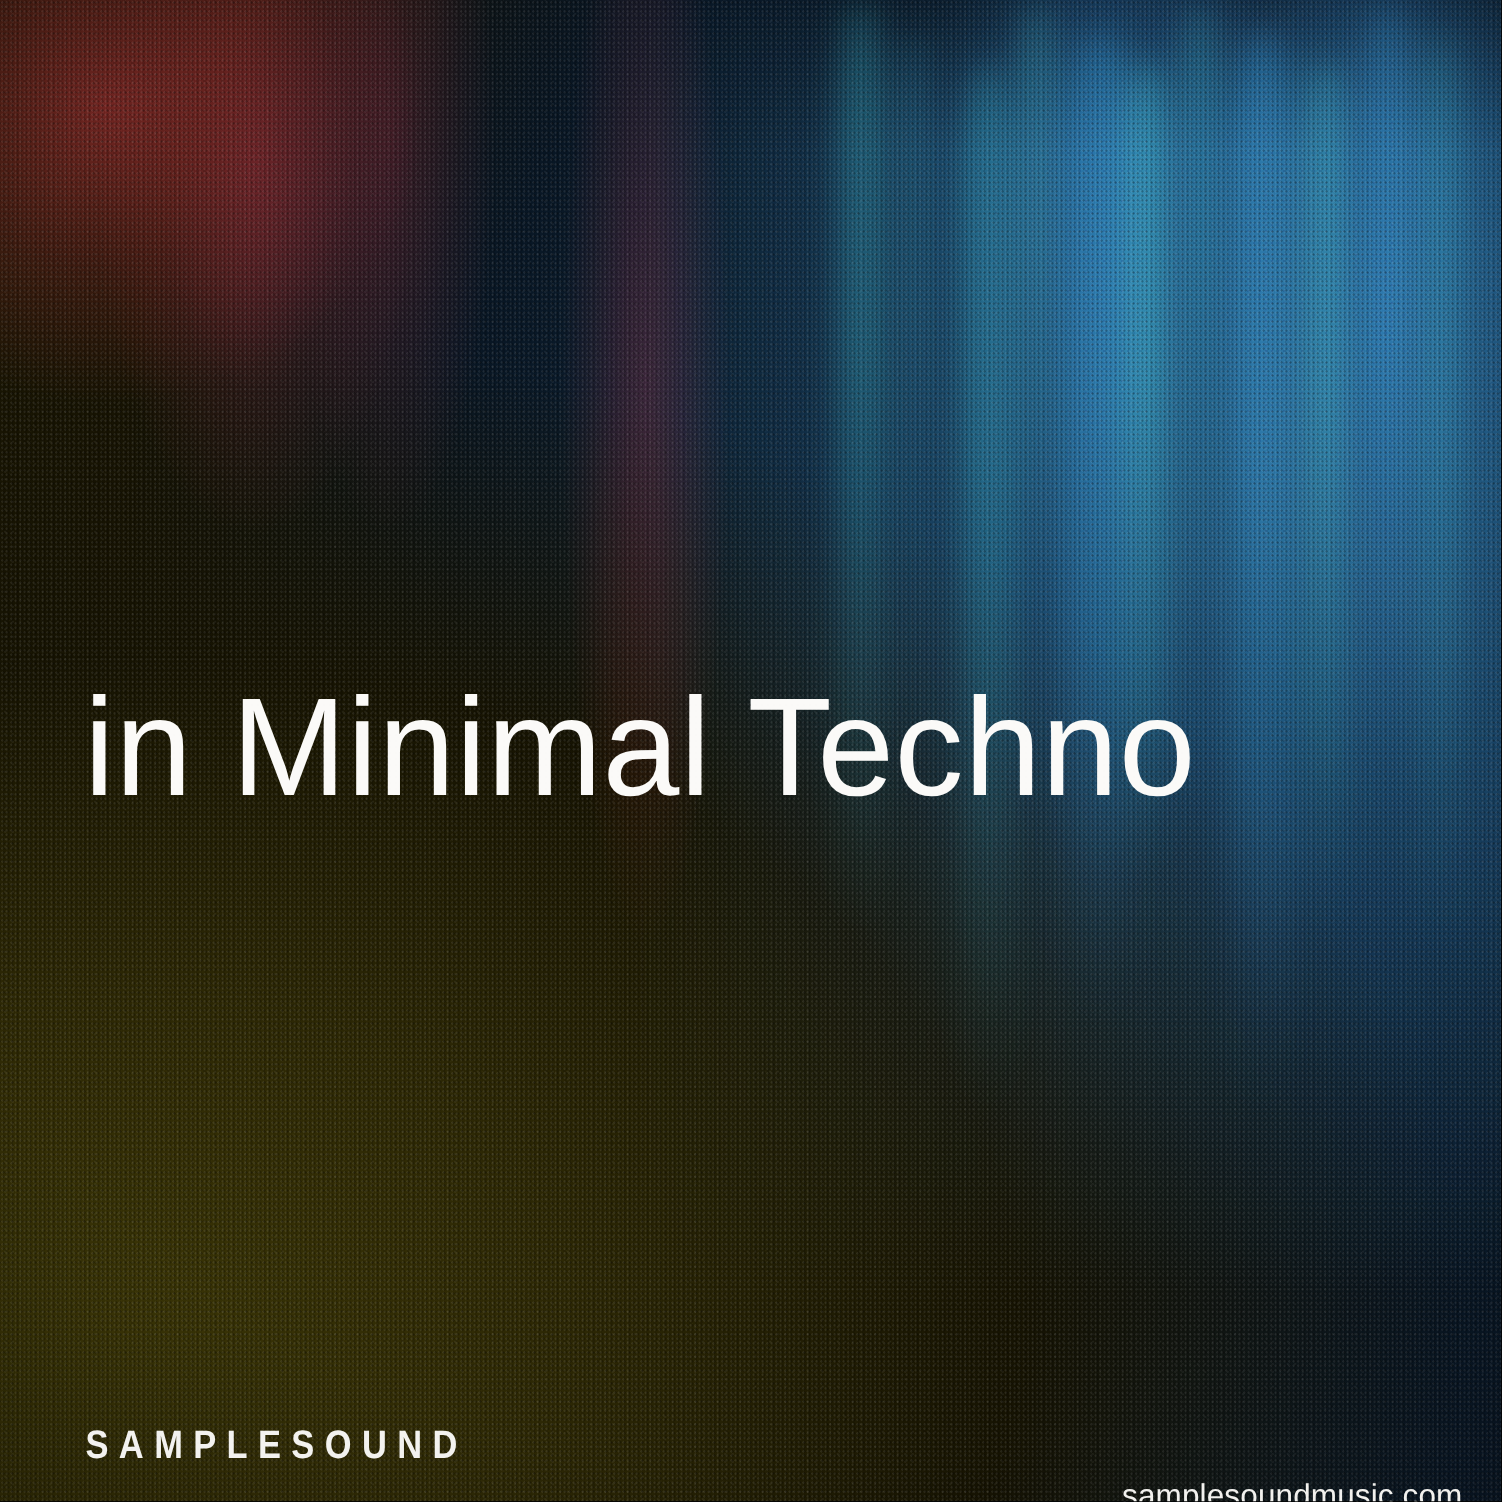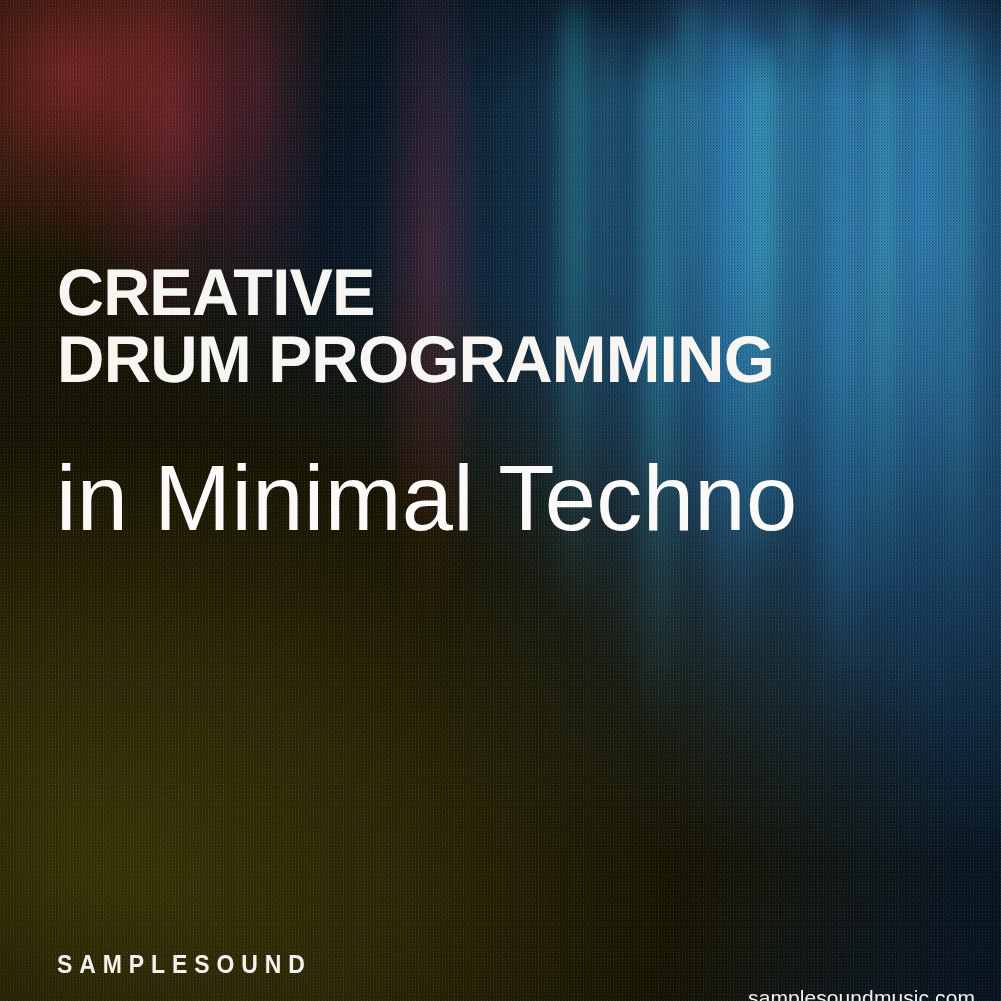--- a/index.html
+++ b/index.html
@@ -230,24 +230,20 @@
       <div class="streak" style="left: 91%; width: 30px; height: 50%; background: linear-gradient(rgba(22, 84, 140, 0.44) 0%, rgba(22, 84, 140, 0.44) 38%, rgba(0, 0, 0, 0) 100%); top: 0%;"></div>
       <div class="streak" style="left: 95%; width: 20px; height: 62%; background: linear-gradient(rgba(30, 126, 140, 0.38) 0%, rgba(30, 126, 140, 0.38) 38%, rgba(0, 0, 0, 0) 100%); top: 2%;"></div>
     </div>
   <div class="bg-layer bg-striate"></div>
   <div class="bg-layer bg-grain"></div>
   <div class="bg-layer bg-grain-dark"></div>
   <div class="bg-layer bg-vignette"></div>
 
   <div class="content">
 
-    <div class="title-block">
-      <span class="title-line title-line-1">CREATIVE</span>
-      <span class="title-line title-line-2">DRUM PROGRAMMING</span>
-    </div>
 
     <div class="subtitle">in Minimal Techno</div>
 
     <div class="brand">SAMPLESOUND</div>
 
     <div class="site-url">samplesoundmusic.com</div>
 
   </div>
 
   <div class="fg-grain"></div>

